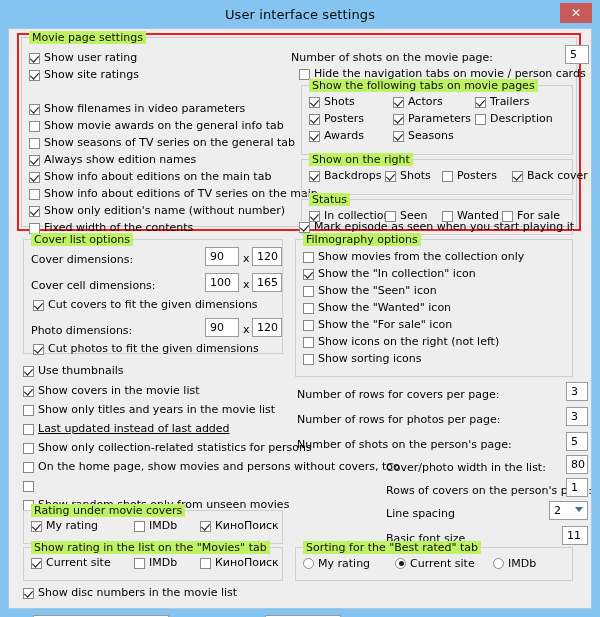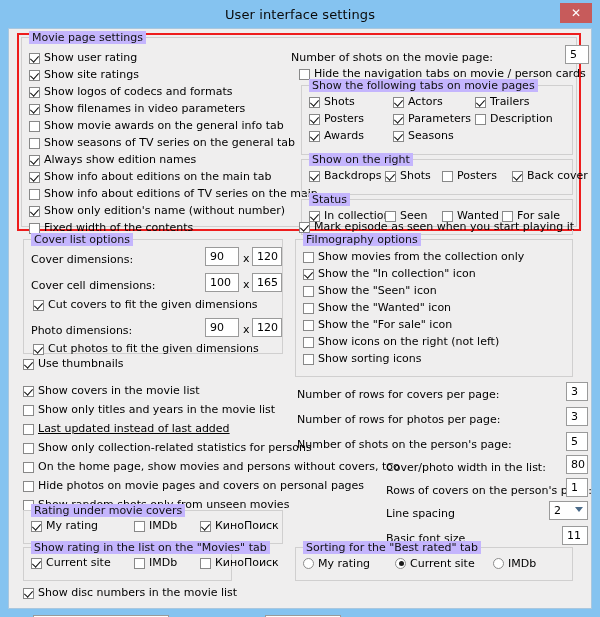--- a/index.html
+++ b/index.html
@@ -37,21 +37,21 @@
   
   .redbox{
     position:absolute;left:8px;top:4px;width:564px;height:198px;
     border:2px solid #ee1c1c;box-sizing:border-box;
   }
 
   .gb{
     position:absolute;border:1px solid #d0cfcf;box-sizing:border-box;
   }
   .gb-title{
-    position:absolute;top:-7px;left:7px;background:#c4b5fd;
+    position:absolute;top:-7px;left:7px;background:#bef264;
     padding:0 3px;font-size:11px;color:#111;white-space:nowrap;
   }
 
   .chk{
     position:absolute;display:flex;align-items:center;white-space:nowrap;
     cursor:pointer;height:14px;
   }
   .box{
     width:11px;height:11px;border:1px solid #888888;background:#ffffff;
     box-sizing:border-box;margin-right:4px;flex:0 0 auto;position:relative;
@@ -120,24 +120,20 @@
     </div>
 
     <div class="chk" style="left:20px;top:22px;">
       <span class="box on"></span>
       <span class="lbl">Show user rating</span>
     </div>
     <div class="chk" style="left:20px;top:39px;">
       <span class="box on"></span>
       <span class="lbl">Show site ratings</span>
     </div>
-    <div class="chk" style="left:20px;top:56px;">
-      <span class="box on"></span>
-      <span class="lbl">Show logos of codecs and formats</span>
-    </div>
     <div class="chk" style="left:20px;top:73px;">
       <span class="box on"></span>
       <span class="lbl">Show filenames in video parameters</span>
     </div>
     <div class="chk" style="left:20px;top:90px;">
       <span class="box"></span>
       <span class="lbl">Show movie awards on the general info tab</span>
     </div>
     <div class="chk" style="left:20px;top:107px;">
       <span class="box"></span>
@@ -275,21 +271,21 @@
     <div class="lab" style="left:22px;top:295px;">Photo dimensions:</div>
     <div class="num" style="left:196px;top:289px;width:34px;">90</div>
     <div class="xsep" style="left:234px;top:294px;">x</div>
     <div class="num" style="left:243px;top:289px;width:30px;">120</div>
 
     <div class="chk" style="left:24px;top:313px;">
       <span class="box on"></span>
       <span class="lbl">Cut photos to fit the given dimensions</span>
     </div>
 
-    <div class="chk" style="left:14px;top:328px;">
+    <div class="chk" style="left:14px;top:335px;">
       <span class="box on"></span>
       <span class="lbl">Use thumbnails</span>
     </div>
     <div class="chk" style="left:14px;top:355px;">
       <span class="box on"></span>
       <span class="lbl">Show covers in the movie list</span>
     </div>
     <div class="chk" style="left:14px;top:374px;">
       <span class="box"></span>
       <span class="lbl">Show only titles and years in the movie list</span>
@@ -301,21 +297,20 @@
     <div class="chk" style="left:14px;top:412px;">
       <span class="box"></span>
       <span class="lbl">Show only collection-related statistics for persons</span>
     </div>
     <div class="chk" style="left:14px;top:431px;">
       <span class="box"></span>
       <span class="lbl">On the home page, show movies and persons without covers, too</span>
     </div>
     <div class="chk" style="left:14px;top:450px;">
       <span class="box"></span>
-      <span class="lbl">Hide photos on movie pages and covers on personal pages</span>
     </div>
     <div class="chk" style="left:14px;top:469px;">
       <span class="box"></span>
       <span class="lbl">Show random shots only from unseen movies</span>
     </div>
 
     <div class="gb" style="left:286px;top:210px;width:278px;height:138px;">
       <span class="gb-title">Filmography options</span>
     </div>
     <div class="chk" style="left:294px;top:221px;">
@@ -380,21 +375,21 @@
     </div>
     <div class="chk" style="left:125px;top:490px;">
       <span class="box"></span>
       <span class="lbl">IMDb</span>
     </div>
     <div class="chk" style="left:191px;top:490px;">
       <span class="box on"></span>
       <span class="lbl">КиноПоиск</span>
     </div>
 
-    <div class="gb" style="left:14px;top:518px;width:209px;height:34px;padding-left:41px;">
+    <div class="gb" style="left:14px;top:518px;width:260px;height:34px;padding-left:41px;">
       <span class="gb-title">Show rating in the list on the "Movies" tab</span>
     </div>
     <div class="chk" style="left:22px;top:527px;">
       <span class="box on"></span>
       <span class="lbl">Current site</span>
     </div>
     <div class="chk" style="left:125px;top:527px;">
       <span class="box"></span>
       <span class="lbl">IMDb</span>
     </div>

